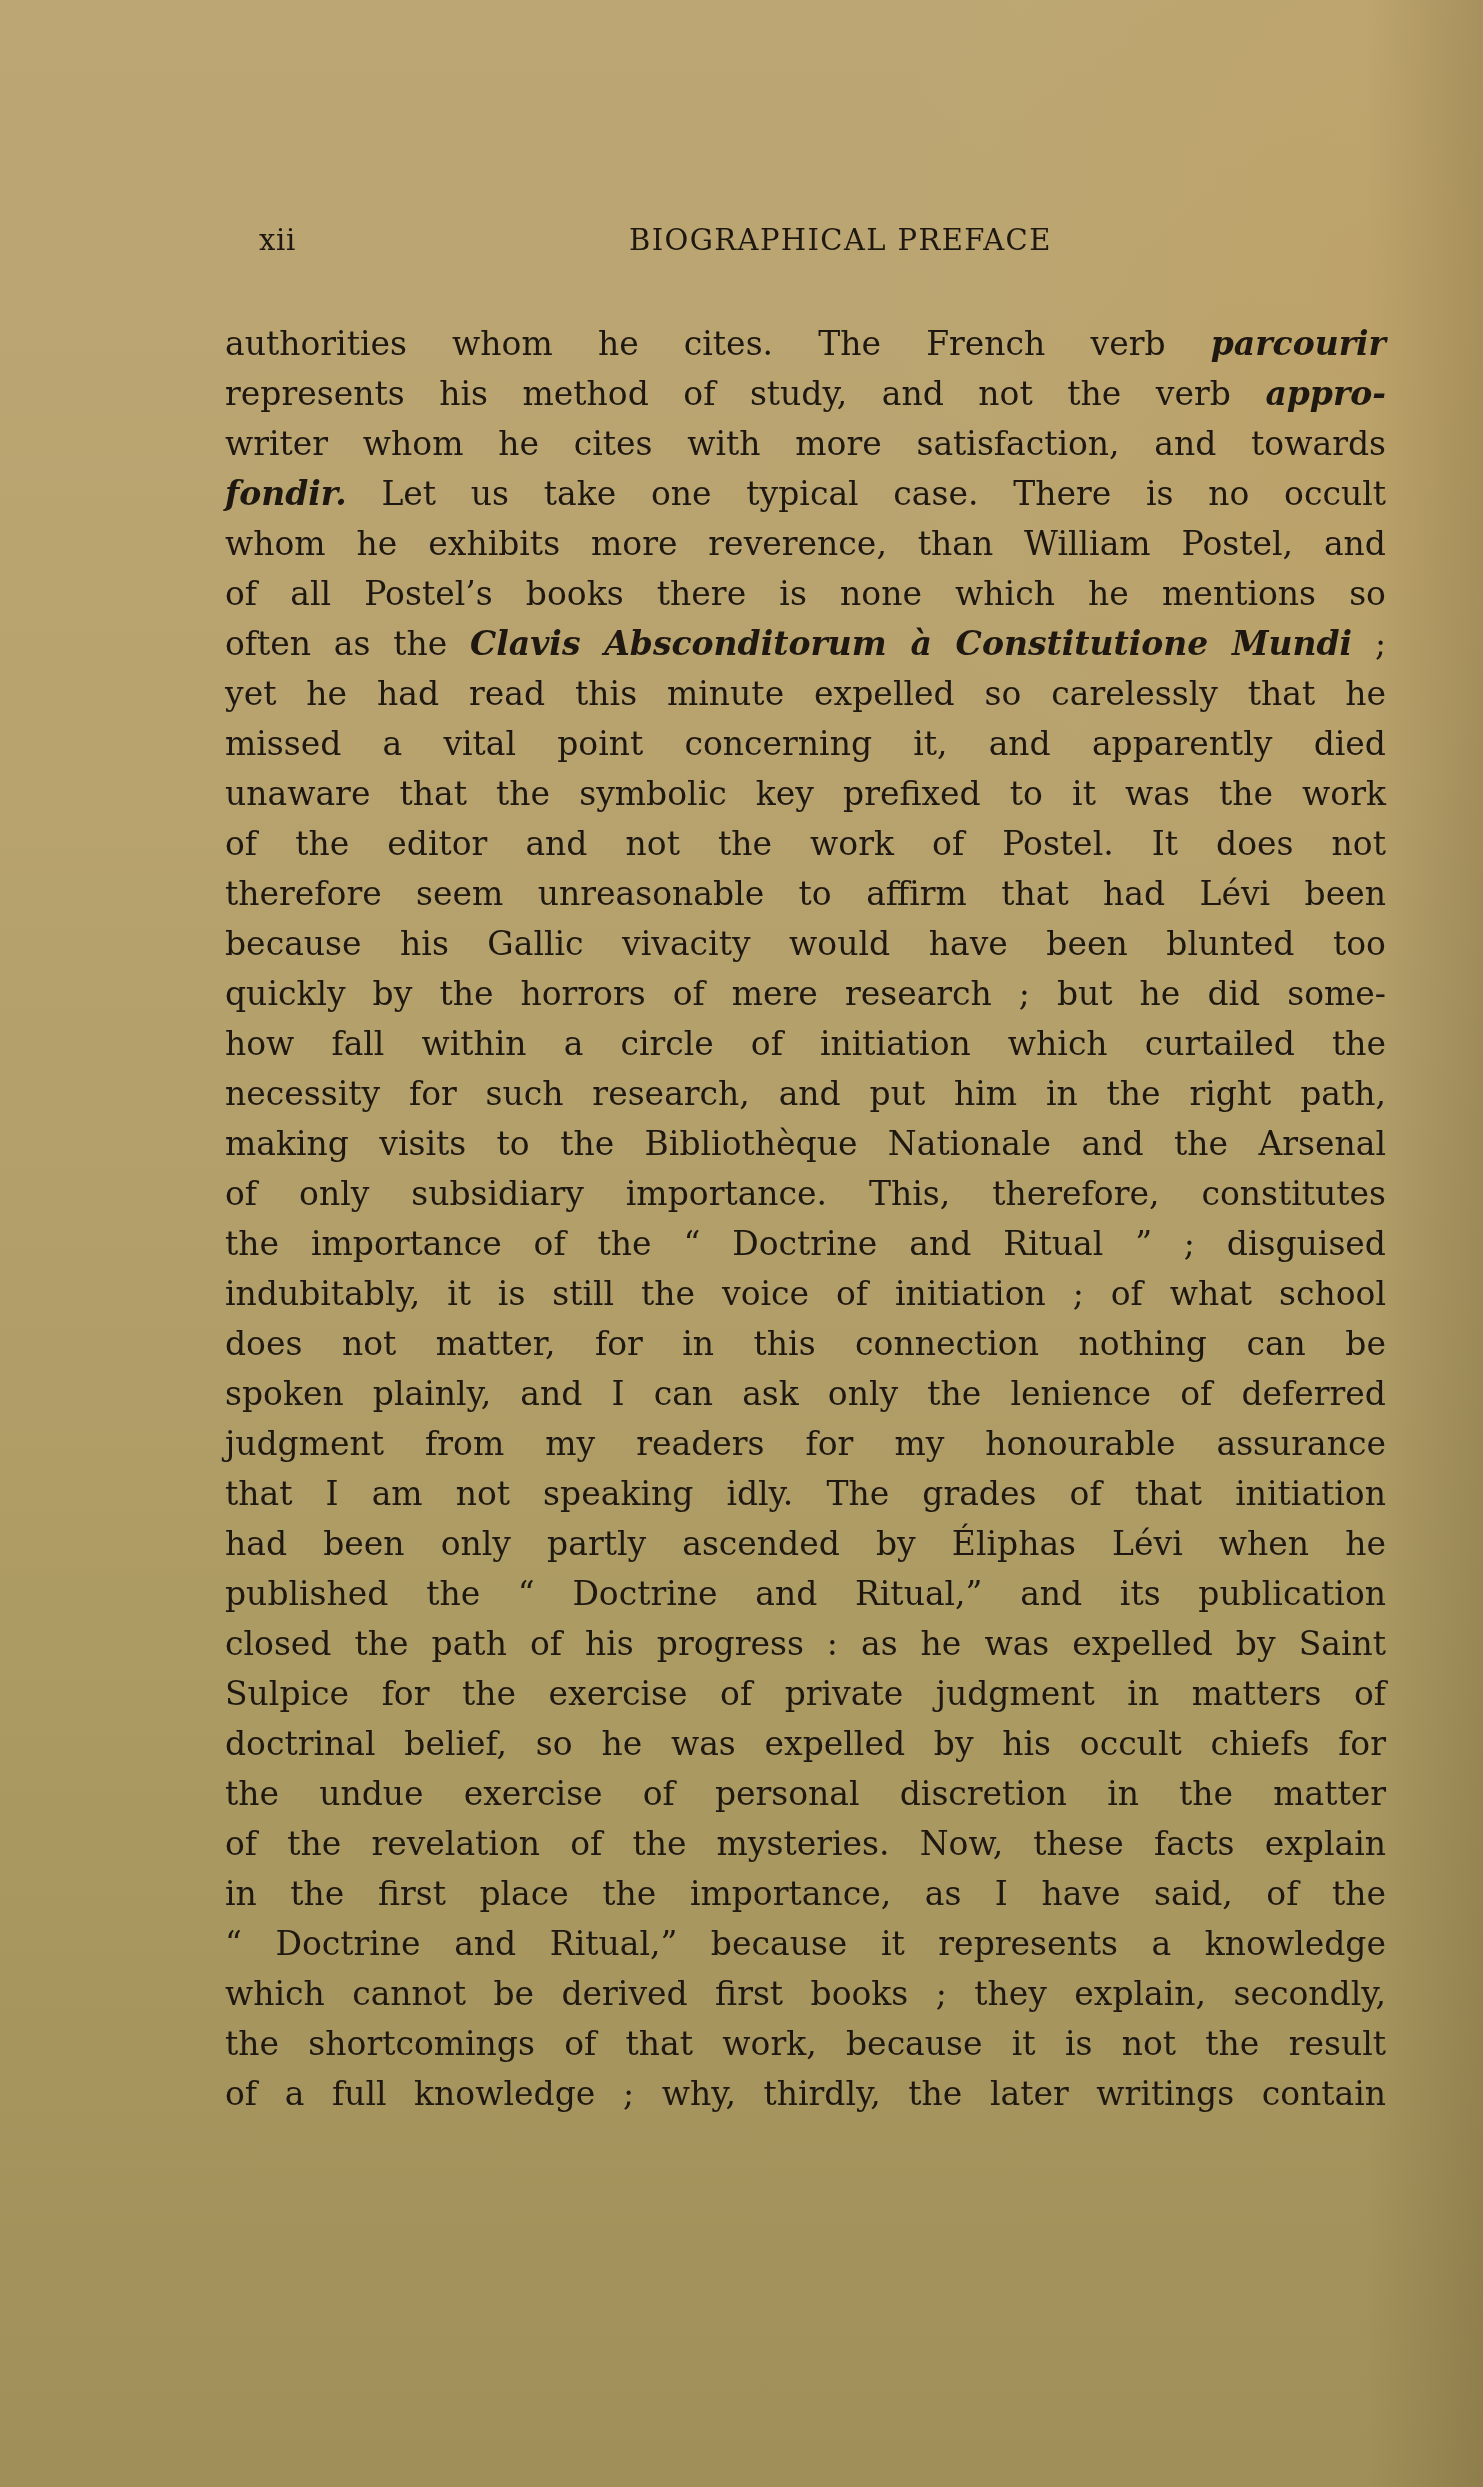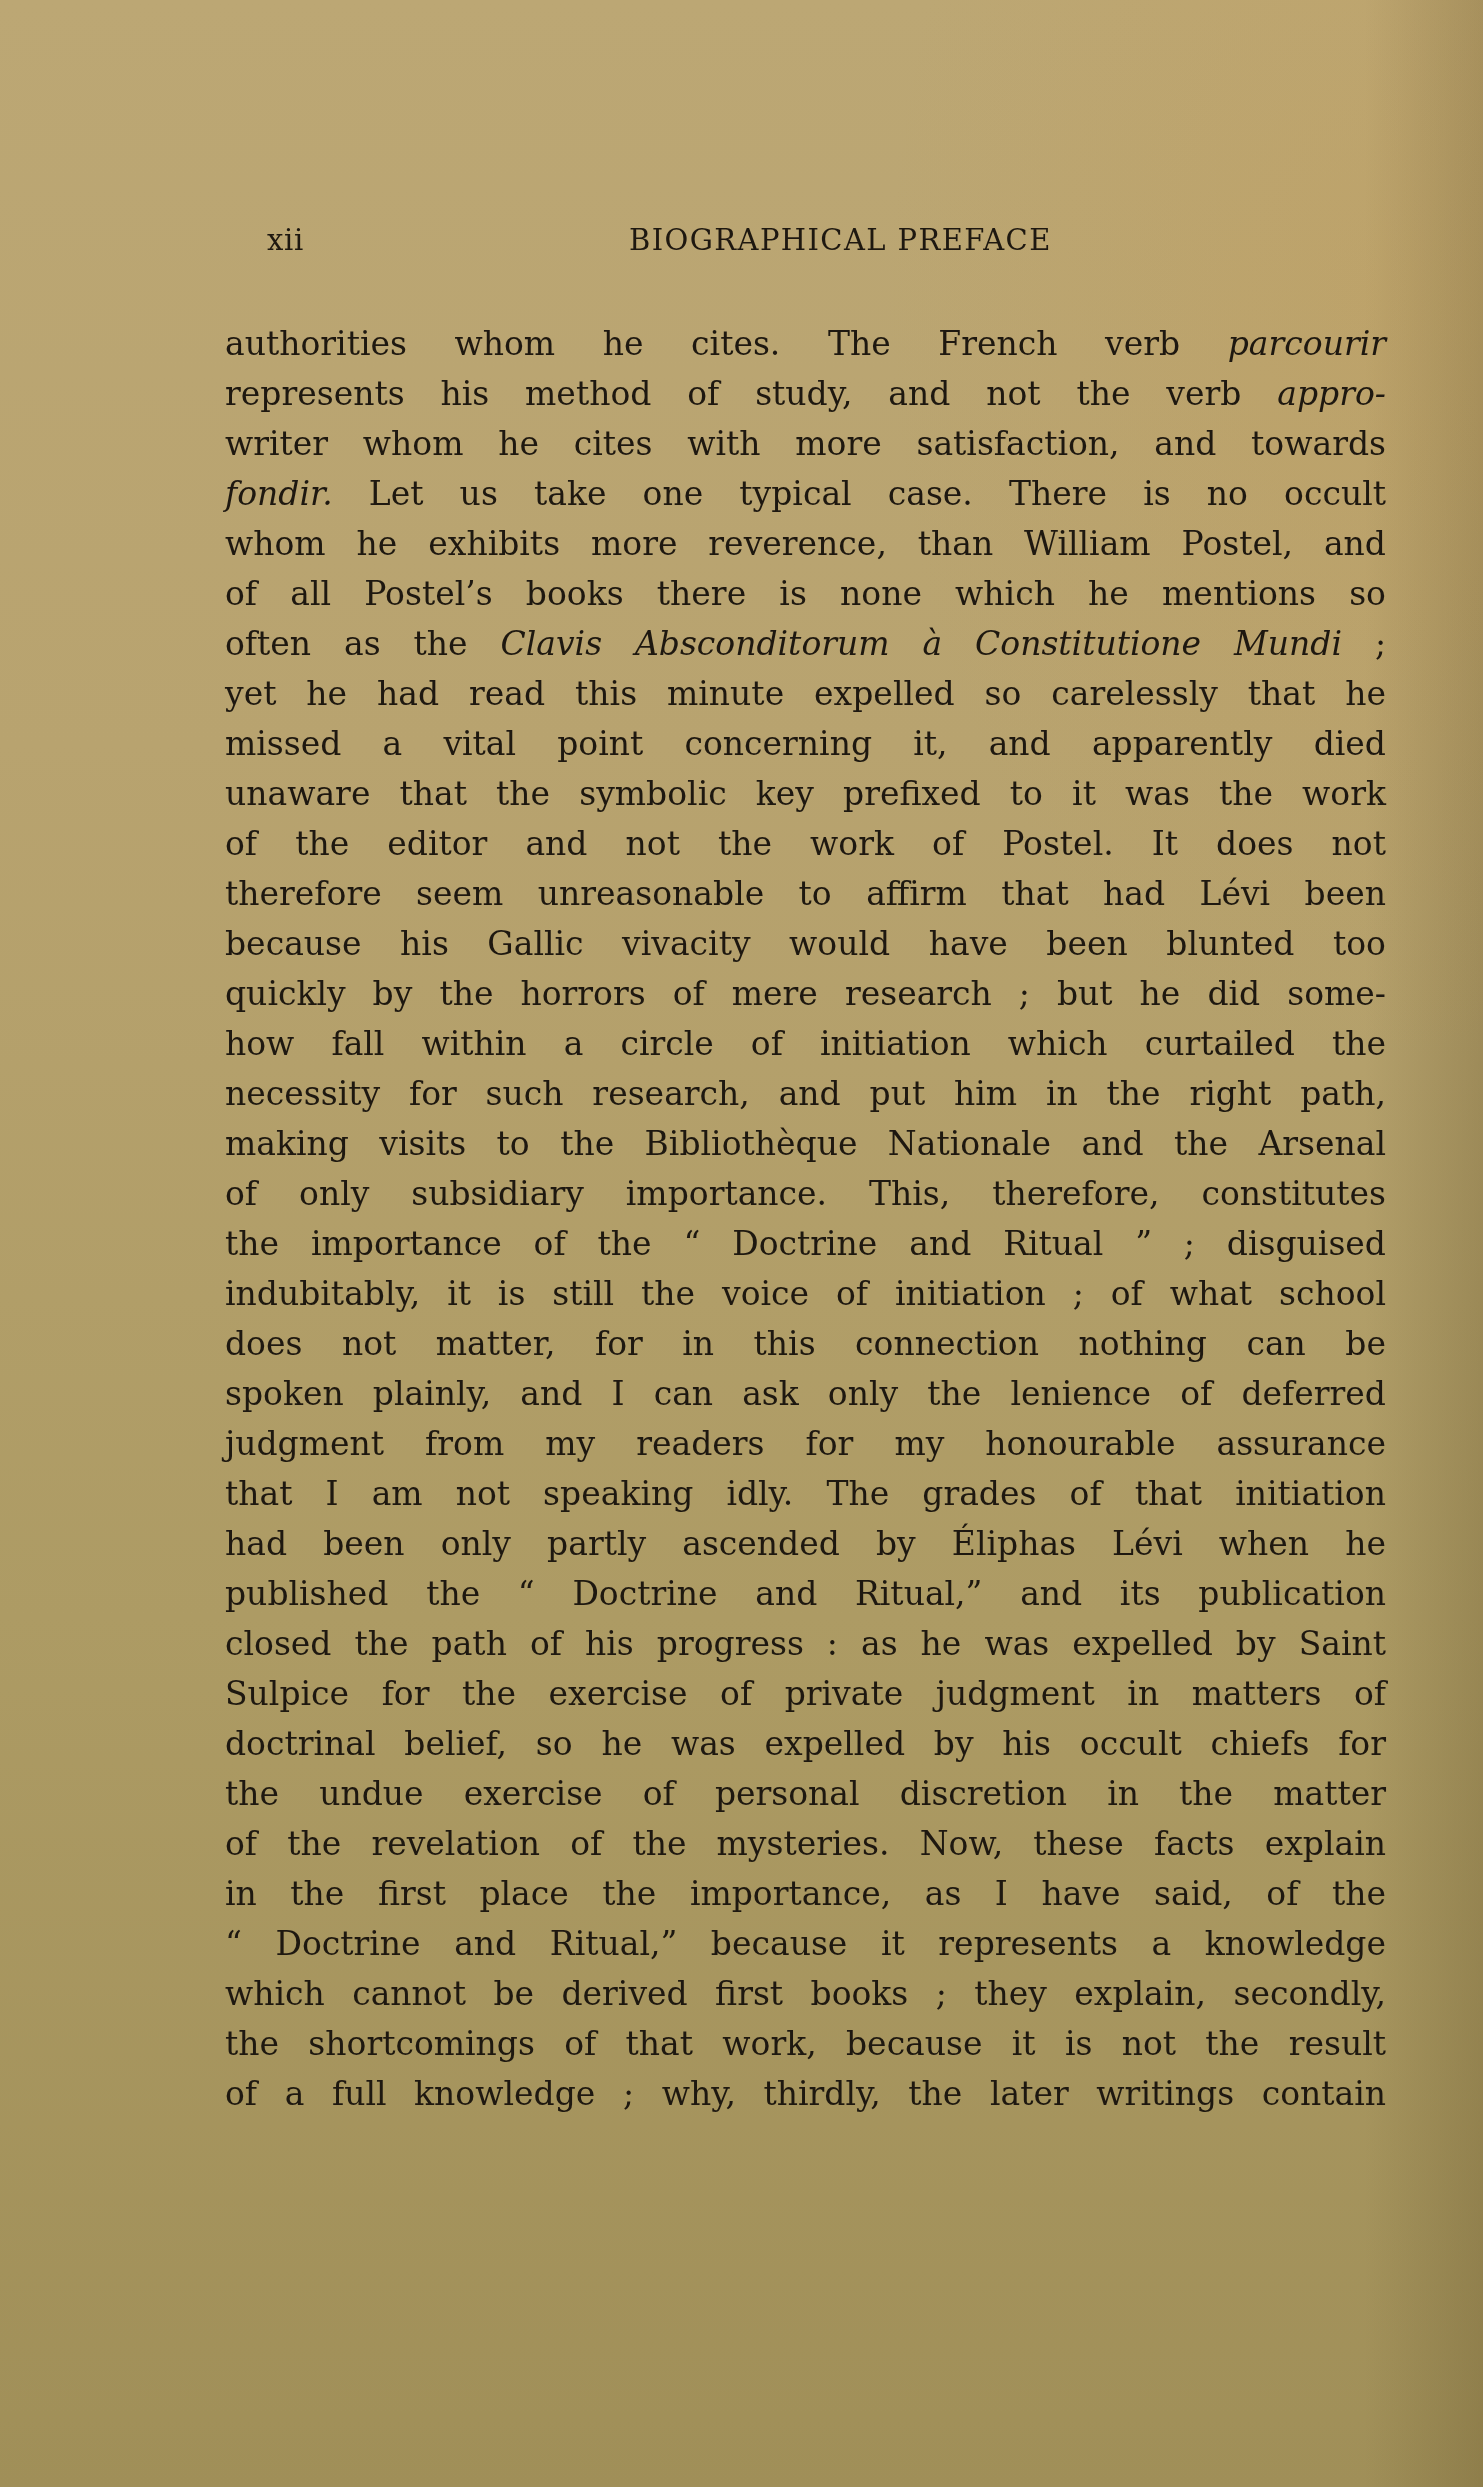--- a/index.html
+++ b/index.html
@@ -27,21 +27,21 @@
       position: absolute;
       top: 223px;
       left: 259px;
       width: 1113px;
       height: 42px;
       font-size: 29px;
       letter-spacing: 0.7px;
     }
     .folio {
       position: absolute;
-      left: 8px;
+      left: 0;
       top: 0;
     }
     .head-title {
       position: absolute;
       left: 370px;
       top: 0;
       letter-spacing: 1.4px;
     }
     .body-text {
       position: absolute;
@@ -52,21 +52,21 @@
     .line {
       display: block;
       height: 50px;
       line-height: 50px;
       font-size: 33px;
       text-align: justify;
       text-align-last: justify;
       white-space: nowrap;
       overflow: visible;
     }
-    .line i { font-style: italic; }
+    .line i { font-style: italic; font-weight: bold; }
   </style>
 </head>
 <body>
 
 <div class="page-shade"></div>
 
 <div class="running-head">
   <span class="folio">xii</span>
   <span class="head-title">BIOGRAPHICAL PREFACE</span>
 </div>

